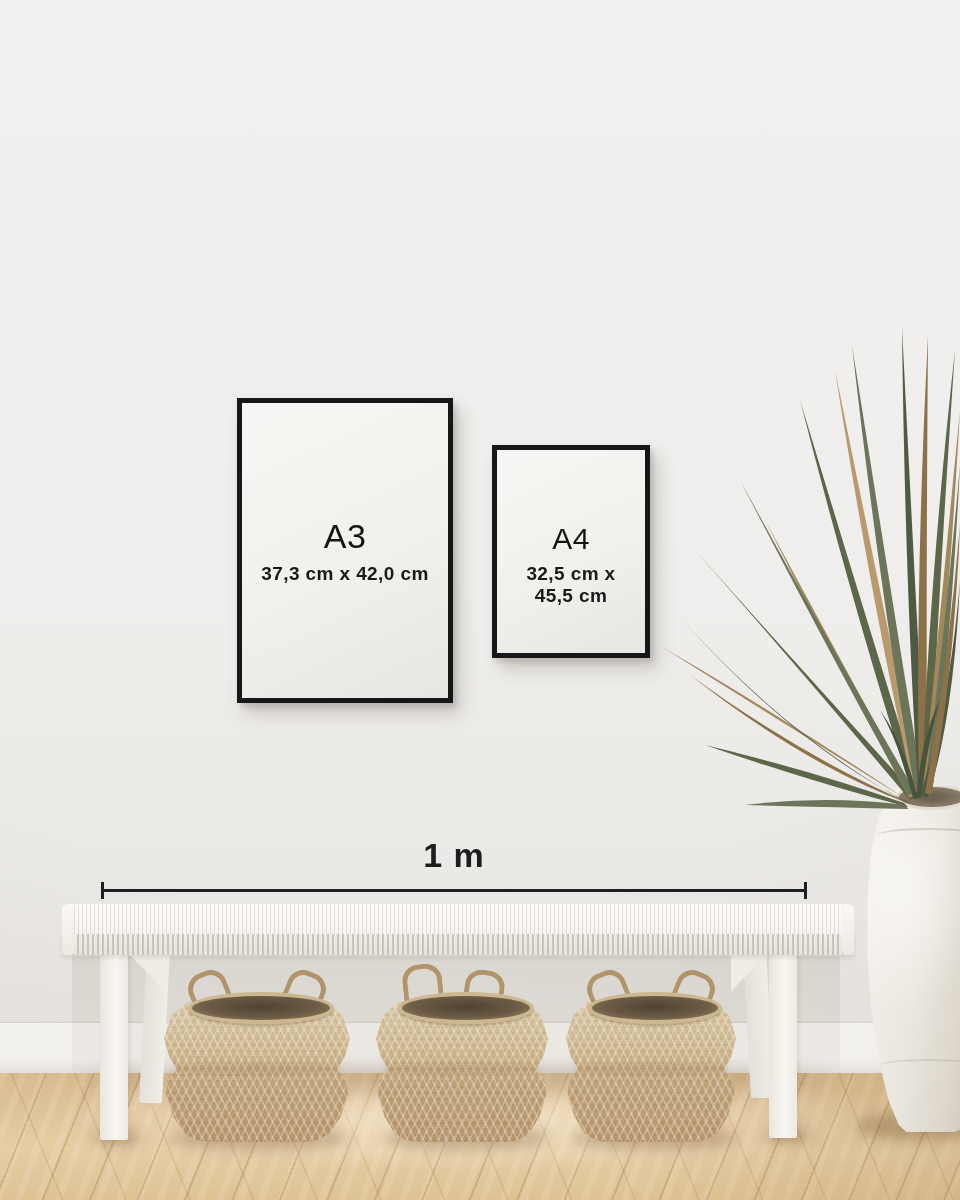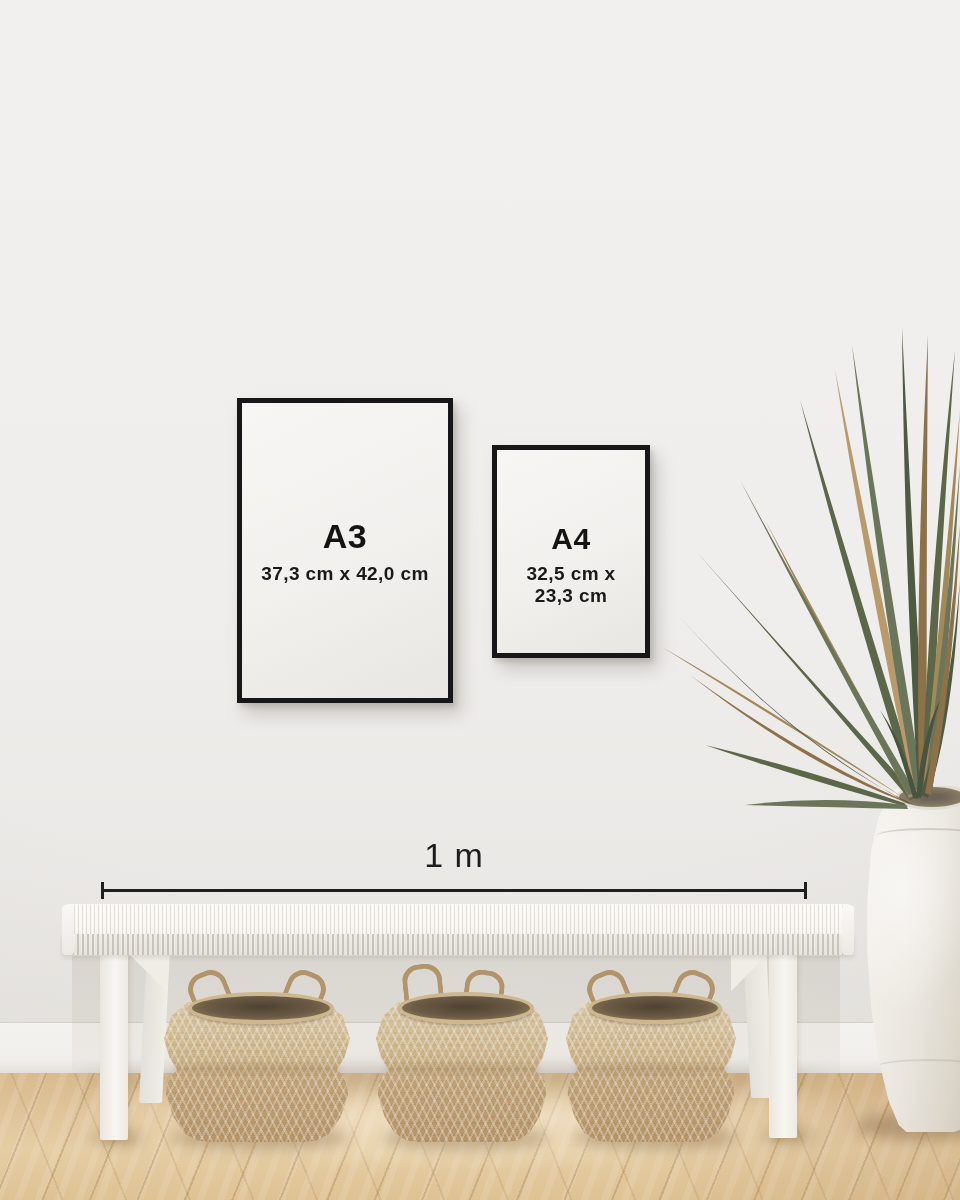--- a/index.html
+++ b/index.html
@@ -30,27 +30,27 @@
   .frame{position:absolute;background:#17171a;
     box-shadow:8px 11px 16px rgba(95,88,76,.25), 3px 4px 5px rgba(60,55,48,.16);}
   .frame.a3{left:237px;top:398px;width:216px;height:305px;}
   .frame.a4{left:492px;top:445px;width:158px;height:213px;}
   .poster{position:absolute;inset:5px;display:flex;flex-direction:column;
     align-items:center;justify-content:center;text-align:center;
     background:linear-gradient(155deg,#f7f6f4 0%,#f1f0ed 55%,#e8e6e2 100%);
     color:#141414;}
   .frame.a3 .poster-inner{transform:translateY(2px);}
   .frame.a4 .poster-inner{transform:translateY(14px);}
-  .poster-label{font-weight:700;letter-spacing:.5px;line-height:1.05;}
+  .poster-label{font-weight:400;letter-spacing:.5px;line-height:1.05;}
   .frame.a3 .poster-label{font-size:34px;}
   .frame.a4 .poster-label{font-size:30px;}
   .poster-dims{font-weight:600;font-size:19px;letter-spacing:.4px;margin-top:8px;line-height:1.18;color:#1a1a1a;}
   
   .scale-label{position:absolute;left:101px;top:836px;width:706px;text-align:center;
-    font-size:34px;font-weight:400;letter-spacing:1px;color:#1d1d1f;}
+    font-size:34px;font-weight:700;letter-spacing:1px;color:#1d1d1f;}
   .scale-line{position:absolute;left:101px;top:889px;width:706px;height:3px;background:#1f1f21;}
   .scale-tick{position:absolute;top:882px;width:3px;height:17px;background:#1f1f21;}
   .scale-tick.left{left:101px;}
   .scale-tick.right{left:804px;}
   
   .wall-shade{position:absolute;left:72px;top:956px;width:768px;height:117px;
     background:linear-gradient(180deg,rgba(140,125,105,.15),rgba(140,125,105,.04));}
   .bench-seat-top{position:absolute;left:62px;top:905px;width:792px;height:29px;
     border-radius:8px 8px 0 0;
     background:
@@ -156,21 +156,21 @@
         <div class="poster-dims">37,3 cm x 42,0 cm</div>
       </div>
     </div>
   </div>
   <div class="frame a4">
     <div class="poster">
       <div class="poster-inner">
         <div class="poster-label">A4</div>
         <div class="poster-dims">
           <div>32,5 cm x</div>
-          <div>23,3 cm</div>
+          <div>45,5 cm</div>
         </div>
       </div>
     </div>
   </div>
 
   <div class="scale-label">1 m</div>
   <div class="scale-line"></div>
   <div class="scale-tick left"></div>
   <div class="scale-tick right"></div>
 

